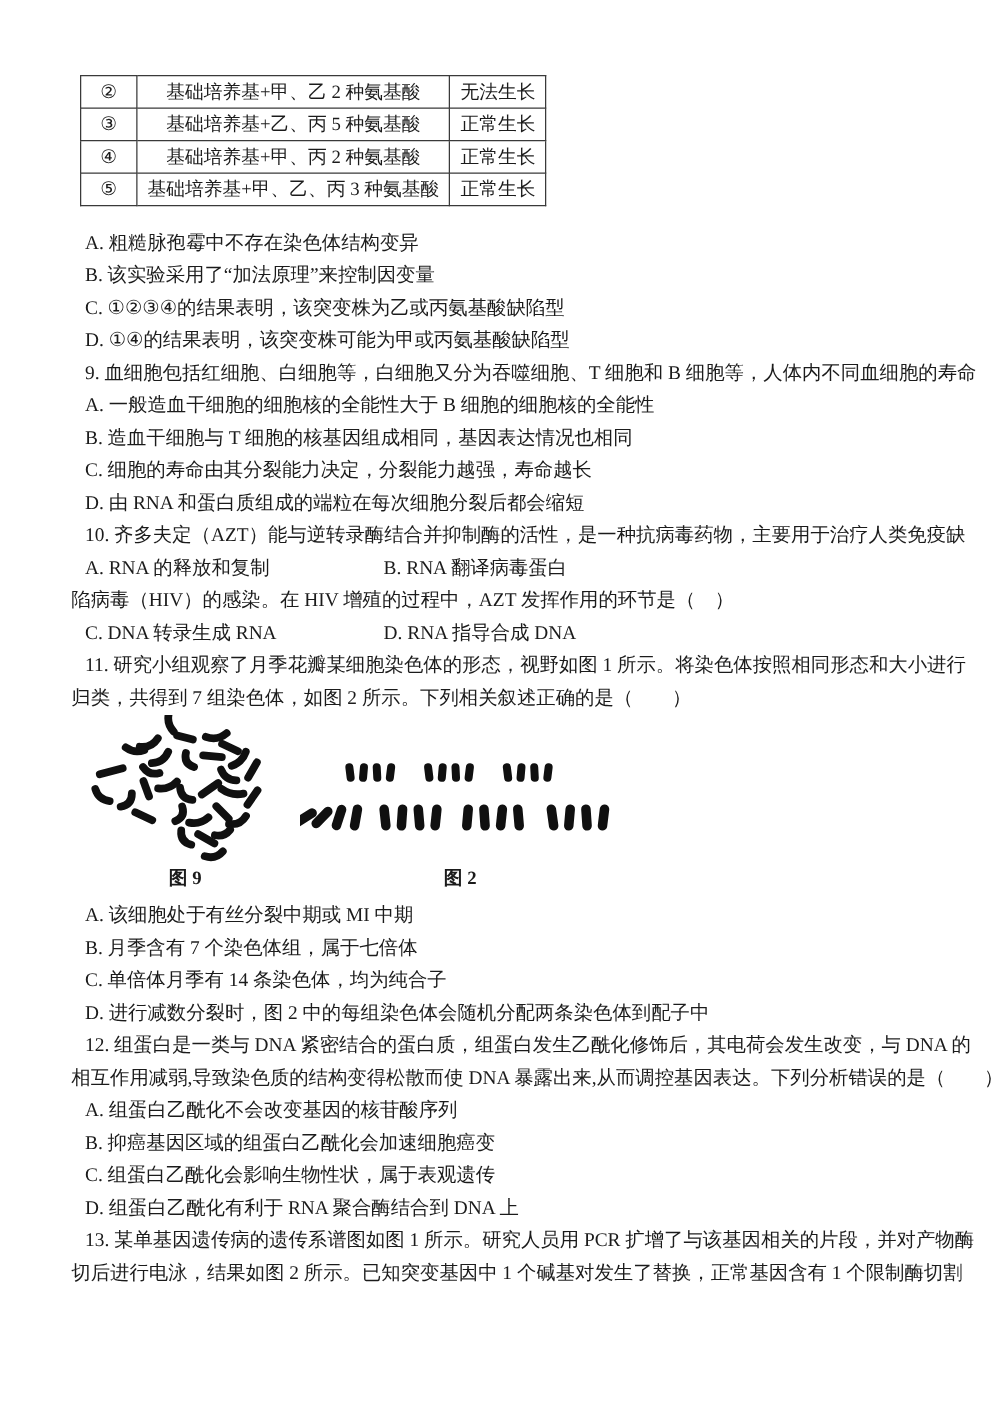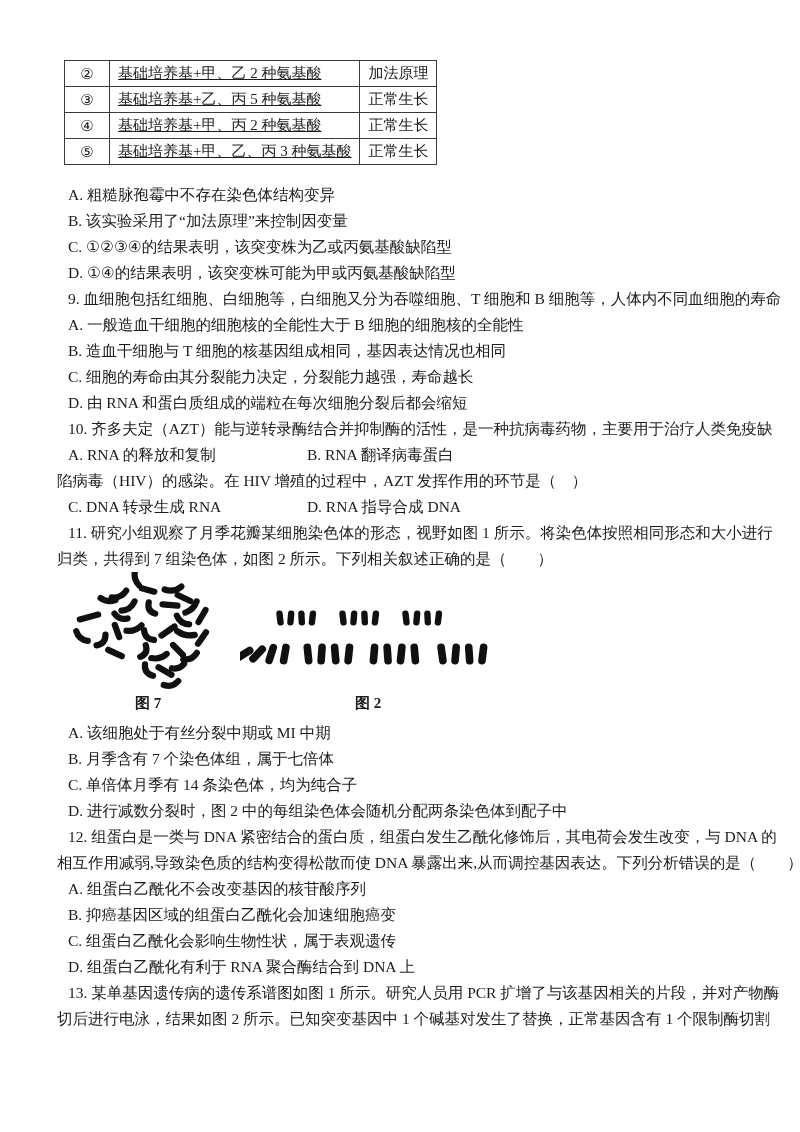--- a/index.html
+++ b/index.html
@@ -11,21 +11,21 @@
   
   table.qtable{
     position:absolute;left:64px;top:60px;border-collapse:collapse;
     font-size:15px;color:#1b1b1b;
   }
   table.qtable td{
     border:1.4px solid #3a3a3a;height:25px;padding:0 8px;
     white-space:nowrap;
   }
   td.c-num{width:28px;text-align:center;}
-  td.c-cond{width:230px;text-align:left;text-decoration:underline;}
+  td.c-cond{width:230px;text-align:center;}
   td.c-res{width:58px;text-align:center;padding:0 5px;}
   
   .doc{
     position:absolute;left:57px;top:170px;width:706px;
     font-size:15.5px;line-height:26px;white-space:nowrap;margin-top:12px;
   }
   .line{height:26px;}
   .ind{padding-left:11px;}
   .two-col .col1{display:inline-block;width:235px;}
   
@@ -43,21 +43,21 @@
 </head>
 <body>
 
 <div class="page">
 
   <table class="qtable">
     <tbody>
       <tr>
         <td class="c-num">②</td>
         <td class="c-cond">基础培养基+甲、乙 2 种氨基酸</td>
-        <td class="c-res">加法原理</td>
+        <td class="c-res">无法生长</td>
       </tr>
       <tr>
         <td class="c-num">③</td>
         <td class="c-cond">基础培养基+乙、丙 5 种氨基酸</td>
         <td class="c-res">正常生长</td>
       </tr>
       <tr>
         <td class="c-num">④</td>
         <td class="c-cond">基础培养基+甲、丙 2 种氨基酸</td>
         <td class="c-res">正常生长</td>
@@ -154,21 +154,21 @@
           <rect x="-3.8" y="-10.5" width="7.6" height="21" rx="3.8" fill="#101010" transform="translate(108.8 50) rotate(6)"></rect>
           <rect x="-3.8" y="-10.5" width="7.6" height="21" rx="3.8" fill="#101010" transform="translate(134 50) rotate(5)"></rect>
           <rect x="-3.8" y="-10.5" width="7.6" height="21" rx="3.8" fill="#101010" transform="translate(147.6 50) rotate(-4)"></rect>
           <rect x="-3.8" y="-10.5" width="7.6" height="21" rx="3.8" fill="#101010" transform="translate(161.2 50) rotate(6)"></rect>
           <rect x="-3.8" y="-10.5" width="7.6" height="21" rx="3.8" fill="#101010" transform="translate(174.8 50) rotate(-5)"></rect>
           <rect x="-3.8" y="-10.5" width="7.6" height="21" rx="3.8" fill="#101010" transform="translate(202 50) rotate(-8)"></rect>
           <rect x="-3.8" y="-10.5" width="7.6" height="21" rx="3.8" fill="#101010" transform="translate(215.6 50) rotate(5)"></rect>
           <rect x="-3.8" y="-10.5" width="7.6" height="21" rx="3.8" fill="#101010" transform="translate(229.2 50) rotate(-4)"></rect>
           <rect x="-3.8" y="-10.5" width="7.6" height="21" rx="3.8" fill="#101010" transform="translate(242.8 50) rotate(7)"></rect>
         </svg>
-      <span id="figlabel1" class="figlabel">图 7</span>
+      <span id="figlabel1" class="figlabel">图 9</span>
       <span id="figlabel2" class="figlabel">图 2</span>
     </div>
 
     <div class="line ind">A. 该细胞处于有丝分裂中期或 MI 中期</div>
     <div class="line ind">B. 月季含有 7 个染色体组，属于七倍体</div>
     <div class="line ind">C. 单倍体月季有 14 条染色体，均为纯合子</div>
     <div class="line ind">D. 进行减数分裂时，图 2 中的每组染色体会随机分配两条染色体到配子中</div>
 
     <div class="line ind">12. 组蛋白是一类与 DNA 紧密结合的蛋白质，组蛋白发生乙酰化修饰后，其电荷会发生改变，与 DNA 的</div>
     <div class="line">相互作用减弱,导致染色质的结构变得松散而使 DNA 暴露出来,从而调控基因表达。下列分析错误的是（　　）</div>

